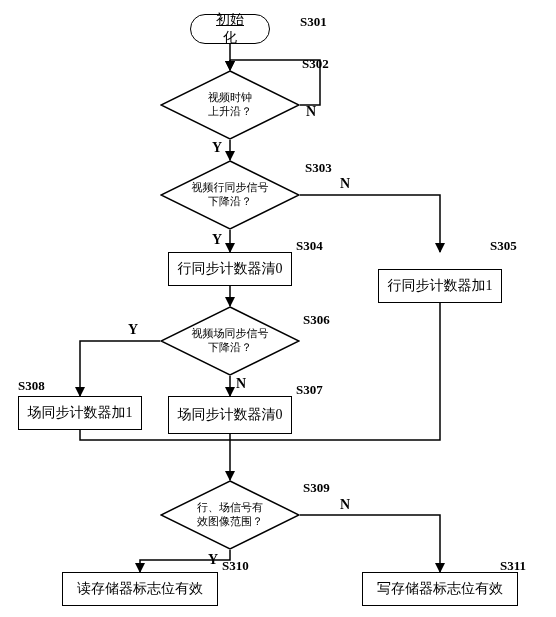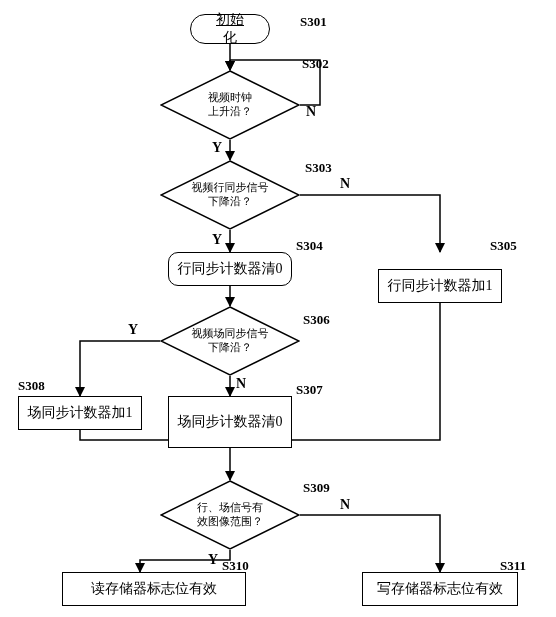--- a/index.html
+++ b/index.html
@@ -124,61 +124,61 @@
 <div class="node decision" style="left:160px; top:160px;justify-content:center;">
   <svg viewBox="0 0 140 70" preserveAspectRatio="none">
     <polygon points="70,1 139,35 70,69 1,35" fill="#fff" stroke="#000" stroke-width="1.5"></polygon>
   </svg>
   <div class="dtext">视频行同步信号<br>下降沿？</div>
 </div>
 <div class="label" style="left:305px; top:160px;">S303</div>
 <div class="branch" style="left:340px; top:176px;">N</div>
 <div class="branch" style="left:212px; top:232px;">Y</div>
 
-<div class="node process" style="left:168px; top:252px; width:124px; height:34px;border-radius:10px;">
+<div class="node process" style="left:168px; top:252px; width:124px; height:34px;">
   <span>行同步计数器清0</span>
 </div>
 <div class="label" style="left:296px; top:238px;">S304</div>
 
 <div class="node process" style="left:378px; top:269px; width:124px; height:34px;">
   <span>行同步计数器加1</span>
 </div>
 <div class="label" style="left:490px; top:238px;">S305</div>
 
 <div class="node decision" style="left:160px; top:306px;">
   <svg viewBox="0 0 140 70" preserveAspectRatio="none">
     <polygon points="70,1 139,35 70,69 1,35" fill="#fff" stroke="#000" stroke-width="1.5"></polygon>
   </svg>
   <div class="dtext">视频场同步信号<br>下降沿？</div>
 </div>
 <div class="label" style="left:303px; top:312px;">S306</div>
 <div class="branch" style="left:128px; top:322px;">Y</div>
 <div class="branch" style="left:236px; top:376px;">N</div>
 
-<div class="node process" style="left:168px; top:396px; width:124px; height:52px;">
+<div class="node process" style="left:168px; top:396px; width:124px; height:38px;">
   <span>场同步计数器清0</span>
 </div>
 <div class="label" style="left:296px; top:382px;">S307</div>
 
 <div class="node process" style="left:18px; top:396px; width:124px; height:34px;">
   <span>场同步计数器加1</span>
 </div>
 <div class="label" style="left:18px; top:378px;">S308</div>
 
 <div class="node decision" style="left:160px; top:480px;">
   <svg viewBox="0 0 140 70" preserveAspectRatio="none">
     <polygon points="70,1 139,35 70,69 1,35" fill="#fff" stroke="#000" stroke-width="1.5"></polygon>
   </svg>
   <div class="dtext">行、场信号有<br>效图像范围？</div>
 </div>
 <div class="label" style="left:303px; top:480px;">S309</div>
 <div class="branch" style="left:340px; top:497px;">N</div>
 <div class="branch" style="left:208px; top:552px;">Y</div>
 
-<div class="node process" style="left:62px; top:572px; width:184px; height:34px;">
+<div class="node process" style="left:62px; top:572px; width:156px; height:34px;">
   <span>读存储器标志位有效</span>
 </div>
 <div class="label" style="left:222px; top:558px;">S310</div>
 
 <div class="node process" style="left:362px; top:572px; width:156px; height:34px;">
   <span>写存储器标志位有效</span>
 </div>
 <div class="label" style="left:500px; top:558px;">S311</div>
 
 </body></html>

